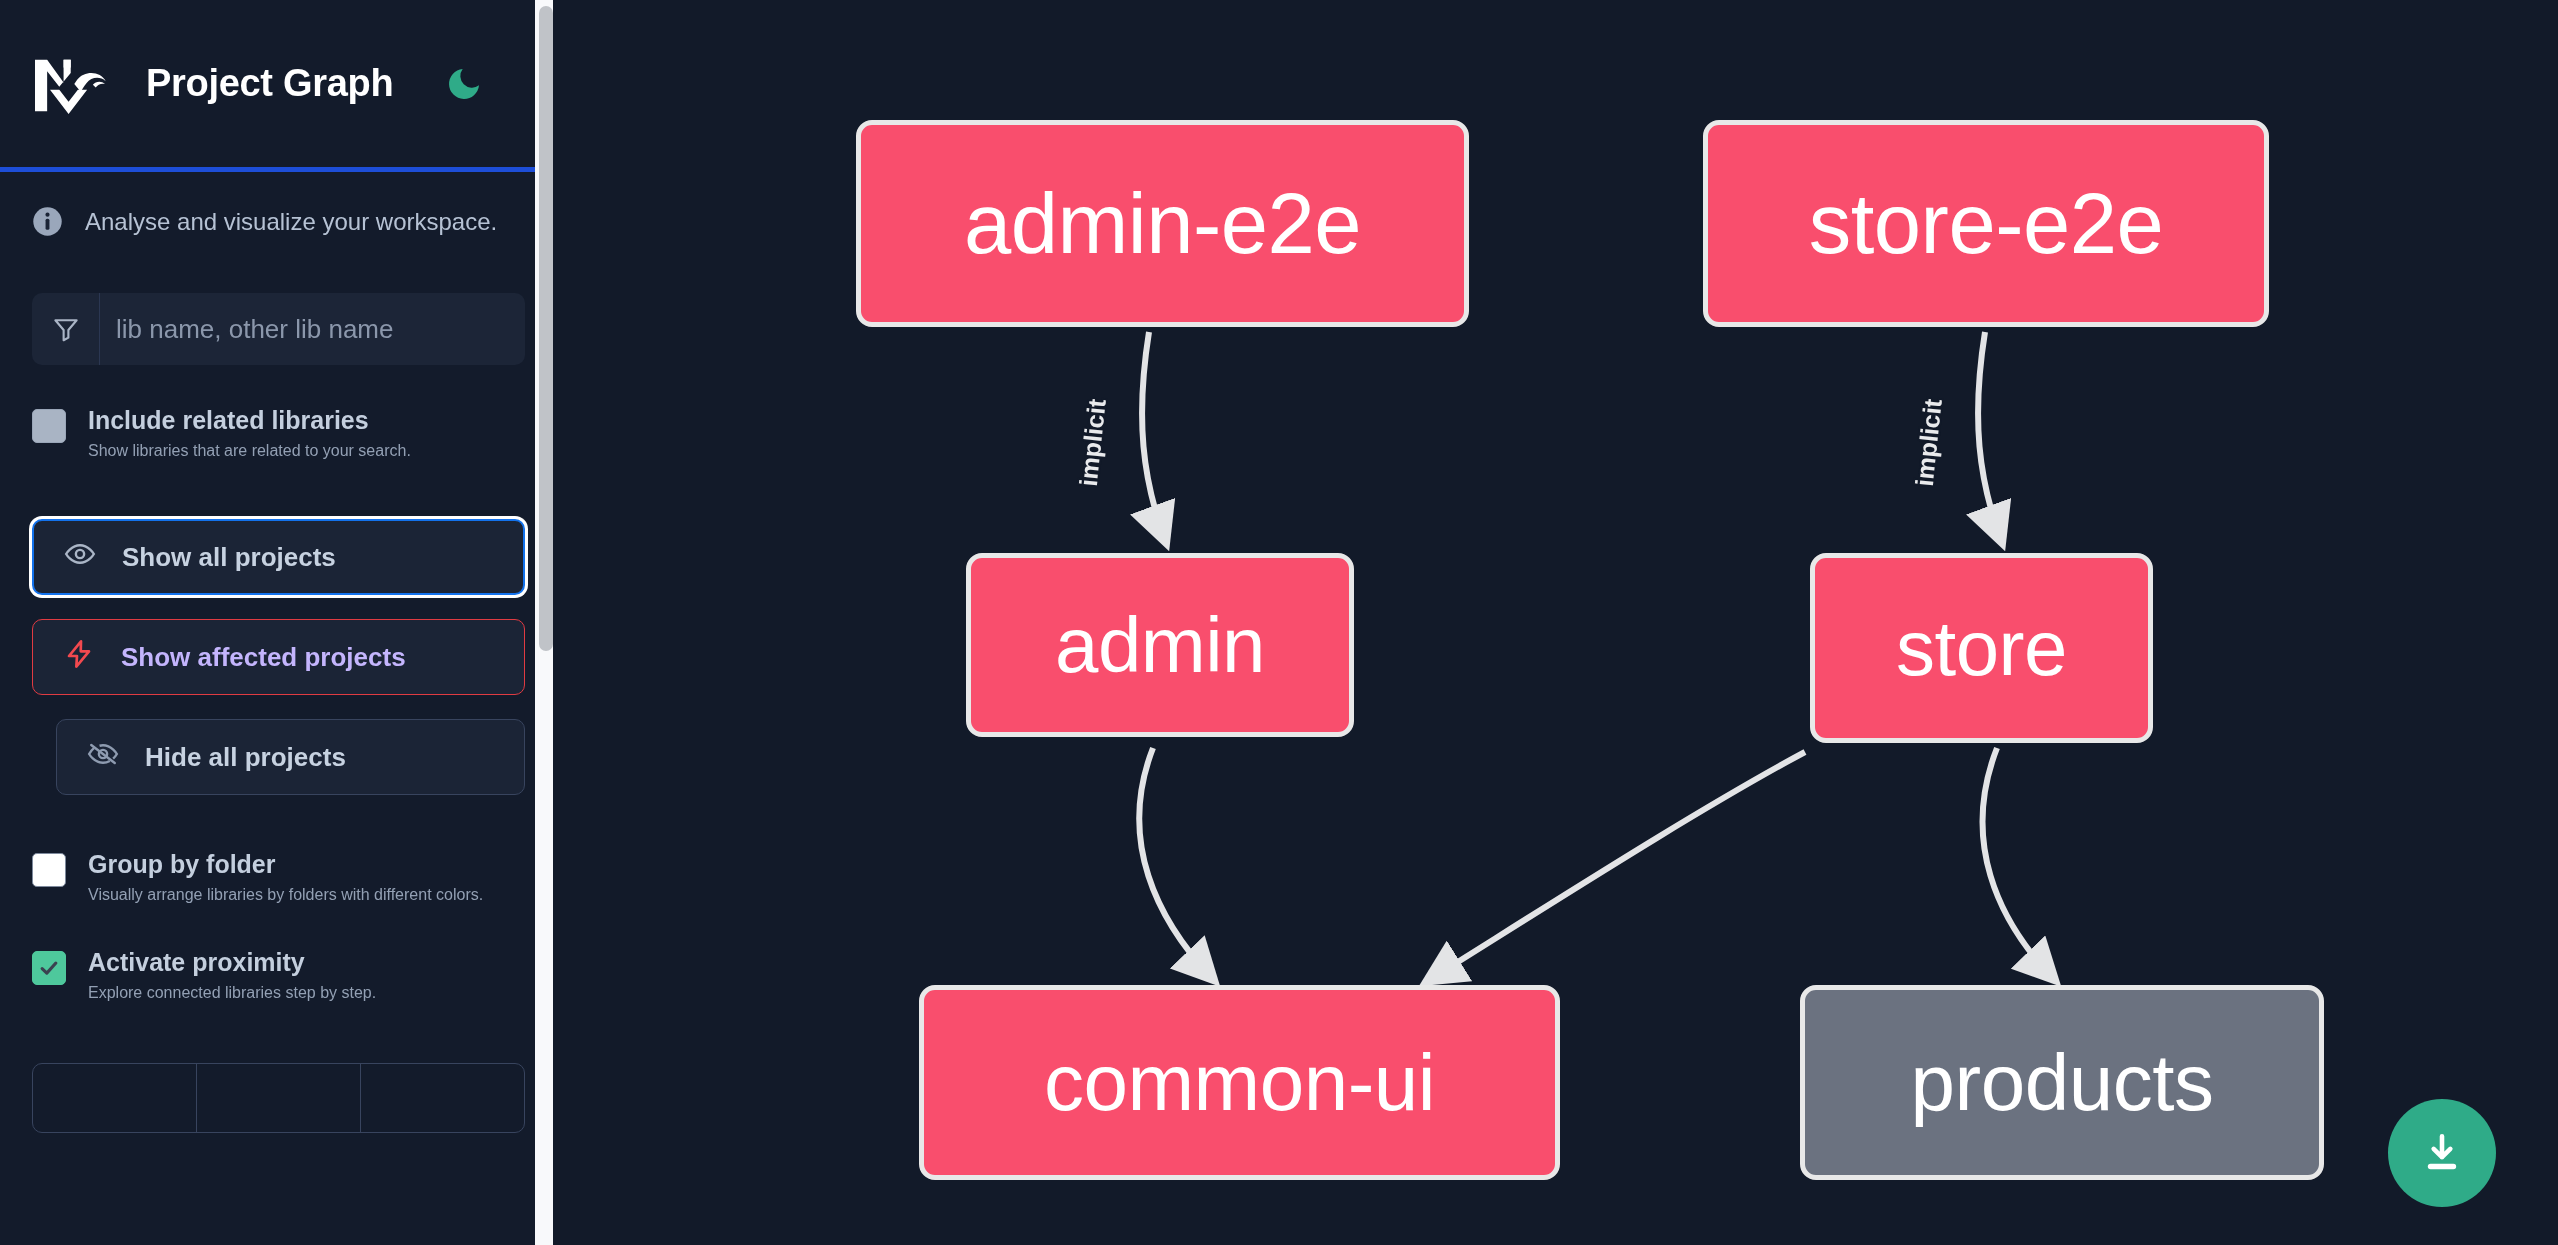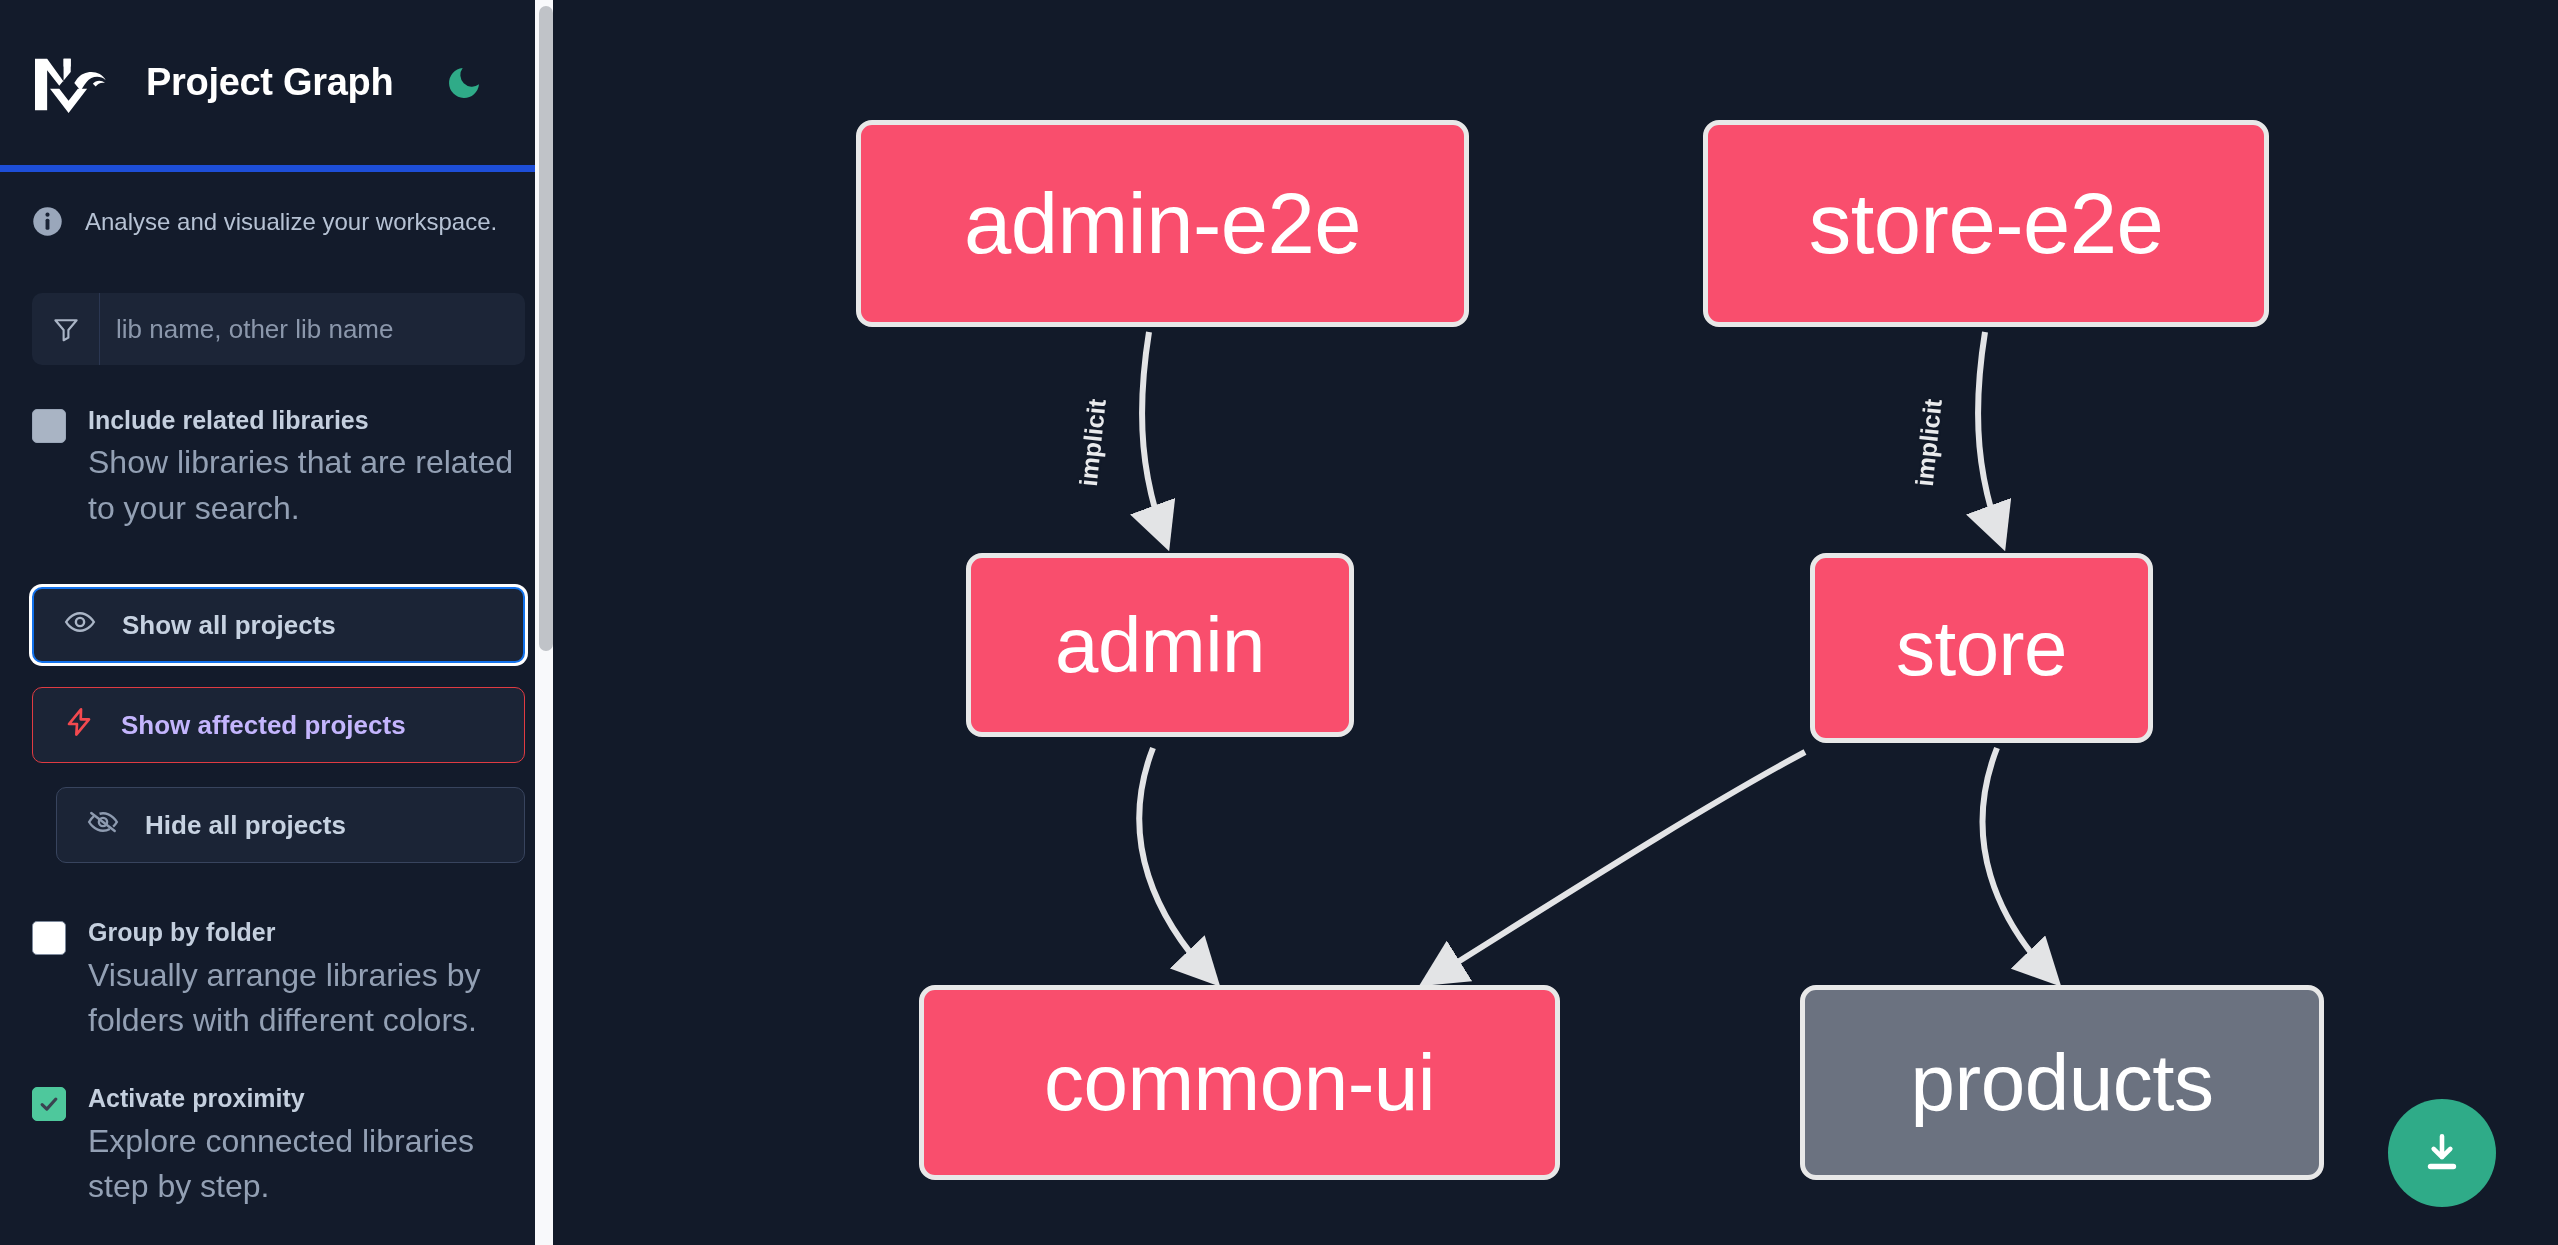--- a/index.html
+++ b/index.html
@@ -18,21 +18,21 @@
     background: #131b2b;
     flex: 0 0 557px;
     overflow: hidden;
   }
   #sidebar-inner { width: 557px; }
 
   .sb-header {
     height: 172px;
     display: flex; align-items: center;
     padding: 0 32px;
-    border-bottom: 7px solid #1d4ed8;
+    border-bottom: 5px solid #1d4ed8;
     gap: 28px;
   }
   .nx-logo { width: 86px; height: 60px; flex: 0 0 86px; }
   .app-title {
     font-size: 38px; font-weight: 700; color: #ffffff;
     letter-spacing: -0.3px; white-space: nowrap;
   }
   .theme-toggle {
     margin-left: 22px; width: 42px; height: 42px;
     display: flex; align-items: center; justify-content: center;
@@ -72,21 +72,21 @@
     width: 34px; height: 34px; flex: 0 0 34px; margin-top: 4px;
     border-radius: 5px; cursor: pointer;
     display: flex; align-items: center; justify-content: center;
   }
   .cb.grey { background: #a9b4c4; border: 1px solid #9aa6b8; }
   .cb.white { background: #ffffff; border: 1px solid #7e8a9d; }
   .cb.green { background: #4ec89c; border: 1px solid #4ec89c; }
   .cb .tick { display: block; width: 22px; height: 22px; }
   .check-body { flex: 1 1 auto; }
   .check-label { font-size: 25px; font-weight: 700; color: #c4cfde; line-height: 1.25; }
-  .check-desc { font-size: 32px; color: #93a0b4; line-height: 1.42; margin-top: 4px; max-width: 450px; }
+  .check-desc { font-size: 16px; color: #93a0b4; line-height: 1.42; margin-top: 4px; max-width: 450px; }
 
   .btn-stack { margin: 56px 32px 0 32px; display: flex; flex-direction: column; gap: 24px; }
   .btn {
     position: relative;
     height: 76px; border-radius: 10px;
     display: flex; align-items: center; gap: 26px;
     padding: 0 30px;
     font-size: 26px; font-weight: 700;
     background: #1b2436; cursor: pointer;
     border: 1px solid transparent;

